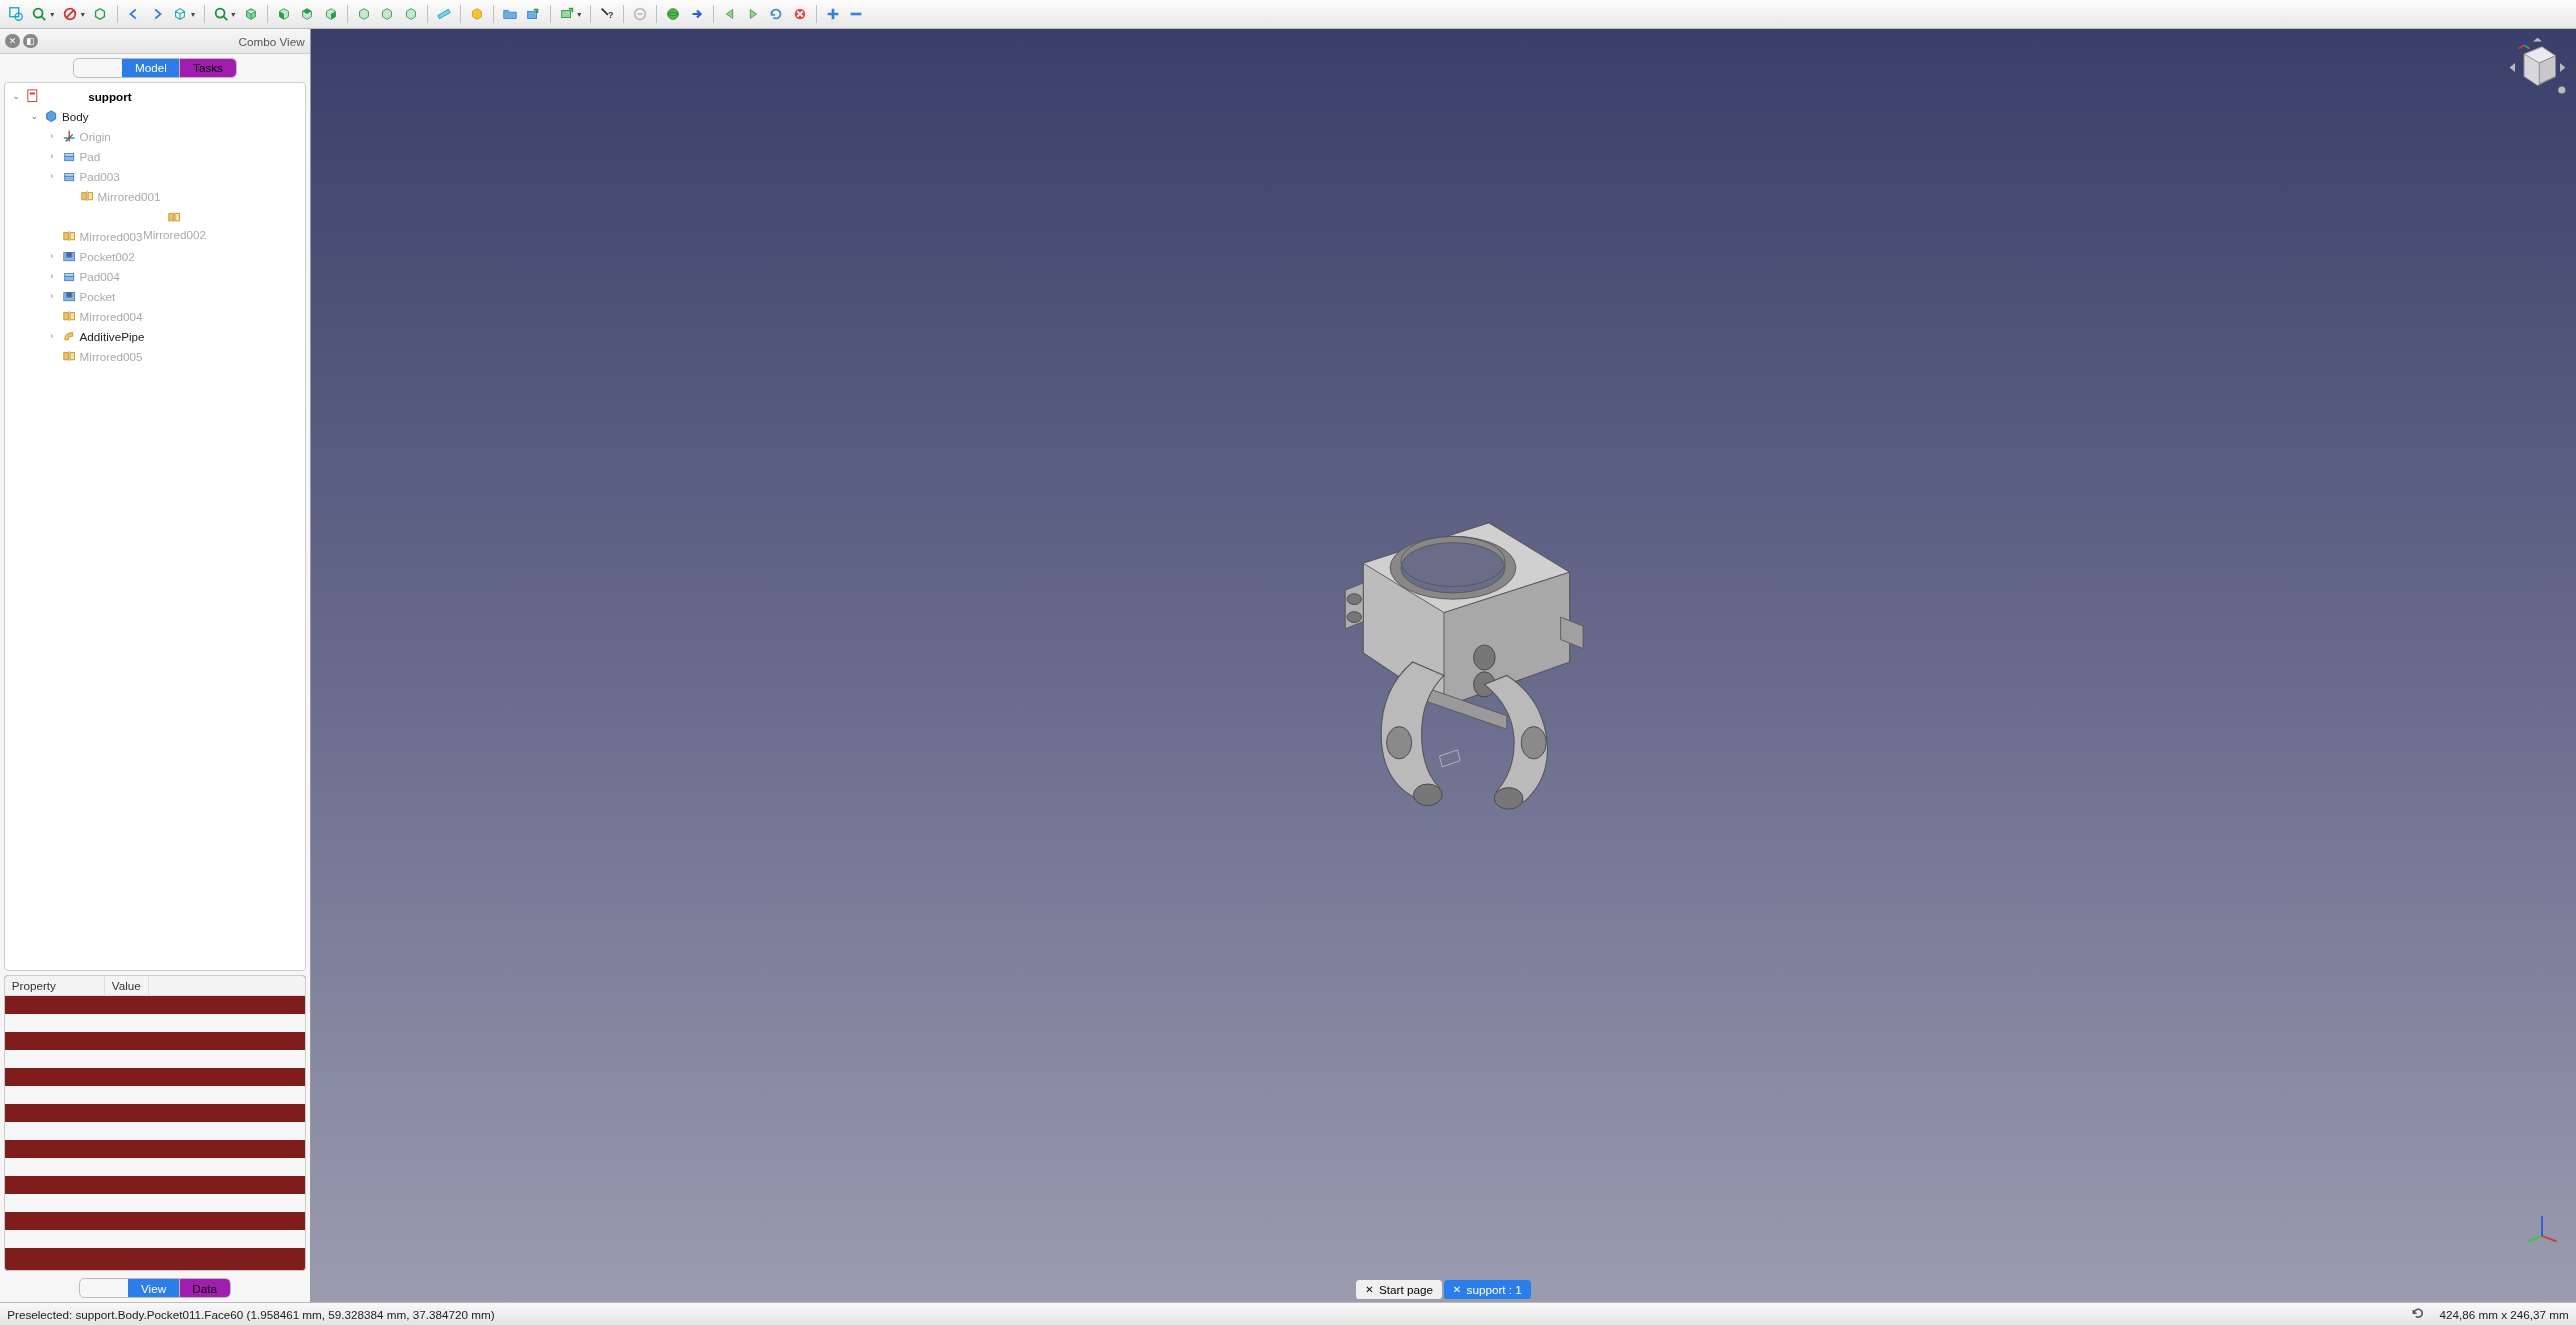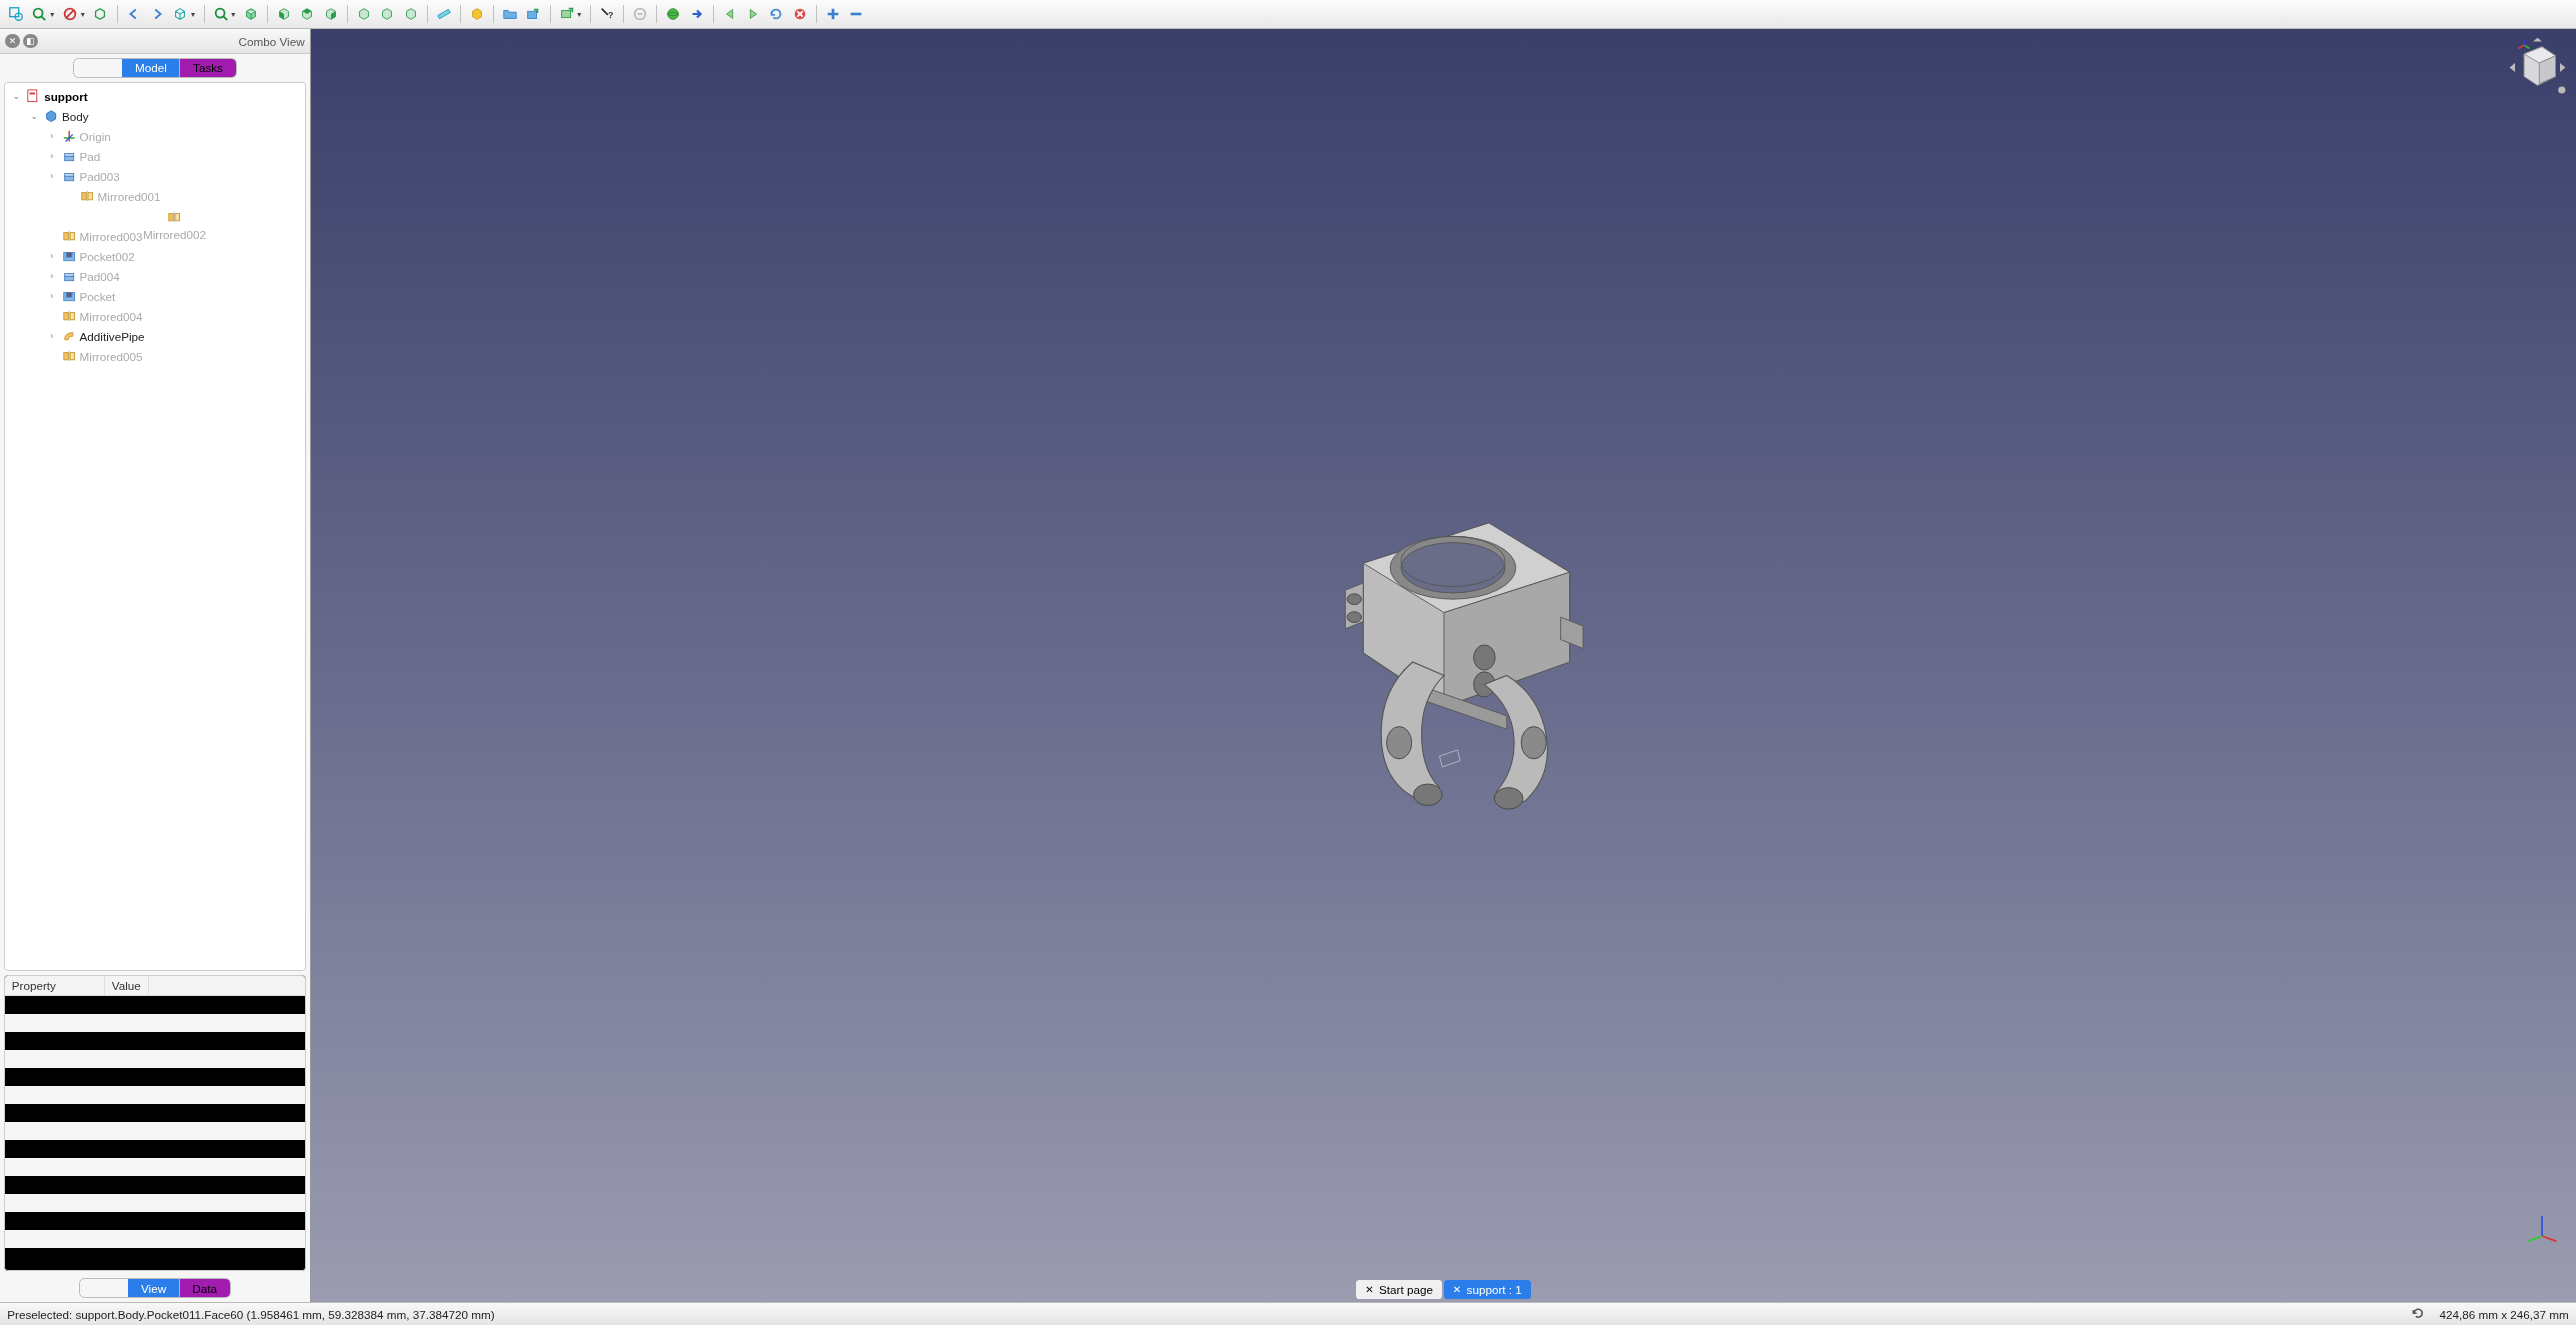--- a/index.html
+++ b/index.html
@@ -89,30 +89,30 @@
 .tree-row {
   display: flex; align-items: center;
   height: 20px;
   padding-left: 3.6px;
   gap: 3.6px;
   cursor: default;
 }
 .exp { width: 12.6px; text-align: center; color: #777; font-size: 9px; cursor: pointer; }
 .tree-icon { width: 14.4px; height: 14.4px; display: flex; align-items: center; justify-content: center; }
 .tree-label { font-size: 11.7px; }
-.bold { font-weight: 700; }
+.bold { font-weight: 700; margin-left: 44px; }
 .dim { color: #aaa; }
 .norm { color: #222; }
 
 
 .prop-panel {
   height: 296px;
   margin: 3.6px;
   border: 0.9px solid #ccc;
-  background: #000000;
+  background: #7f1d1d;
   border-radius: 3.6px;
   display: flex;
   flex-direction: column;
   overflow: hidden;
 }
 .prop-head {
   display: flex;
   height: 20px;
   border-bottom: 0.9px solid #ddd;
   background: #f4f4f4;

